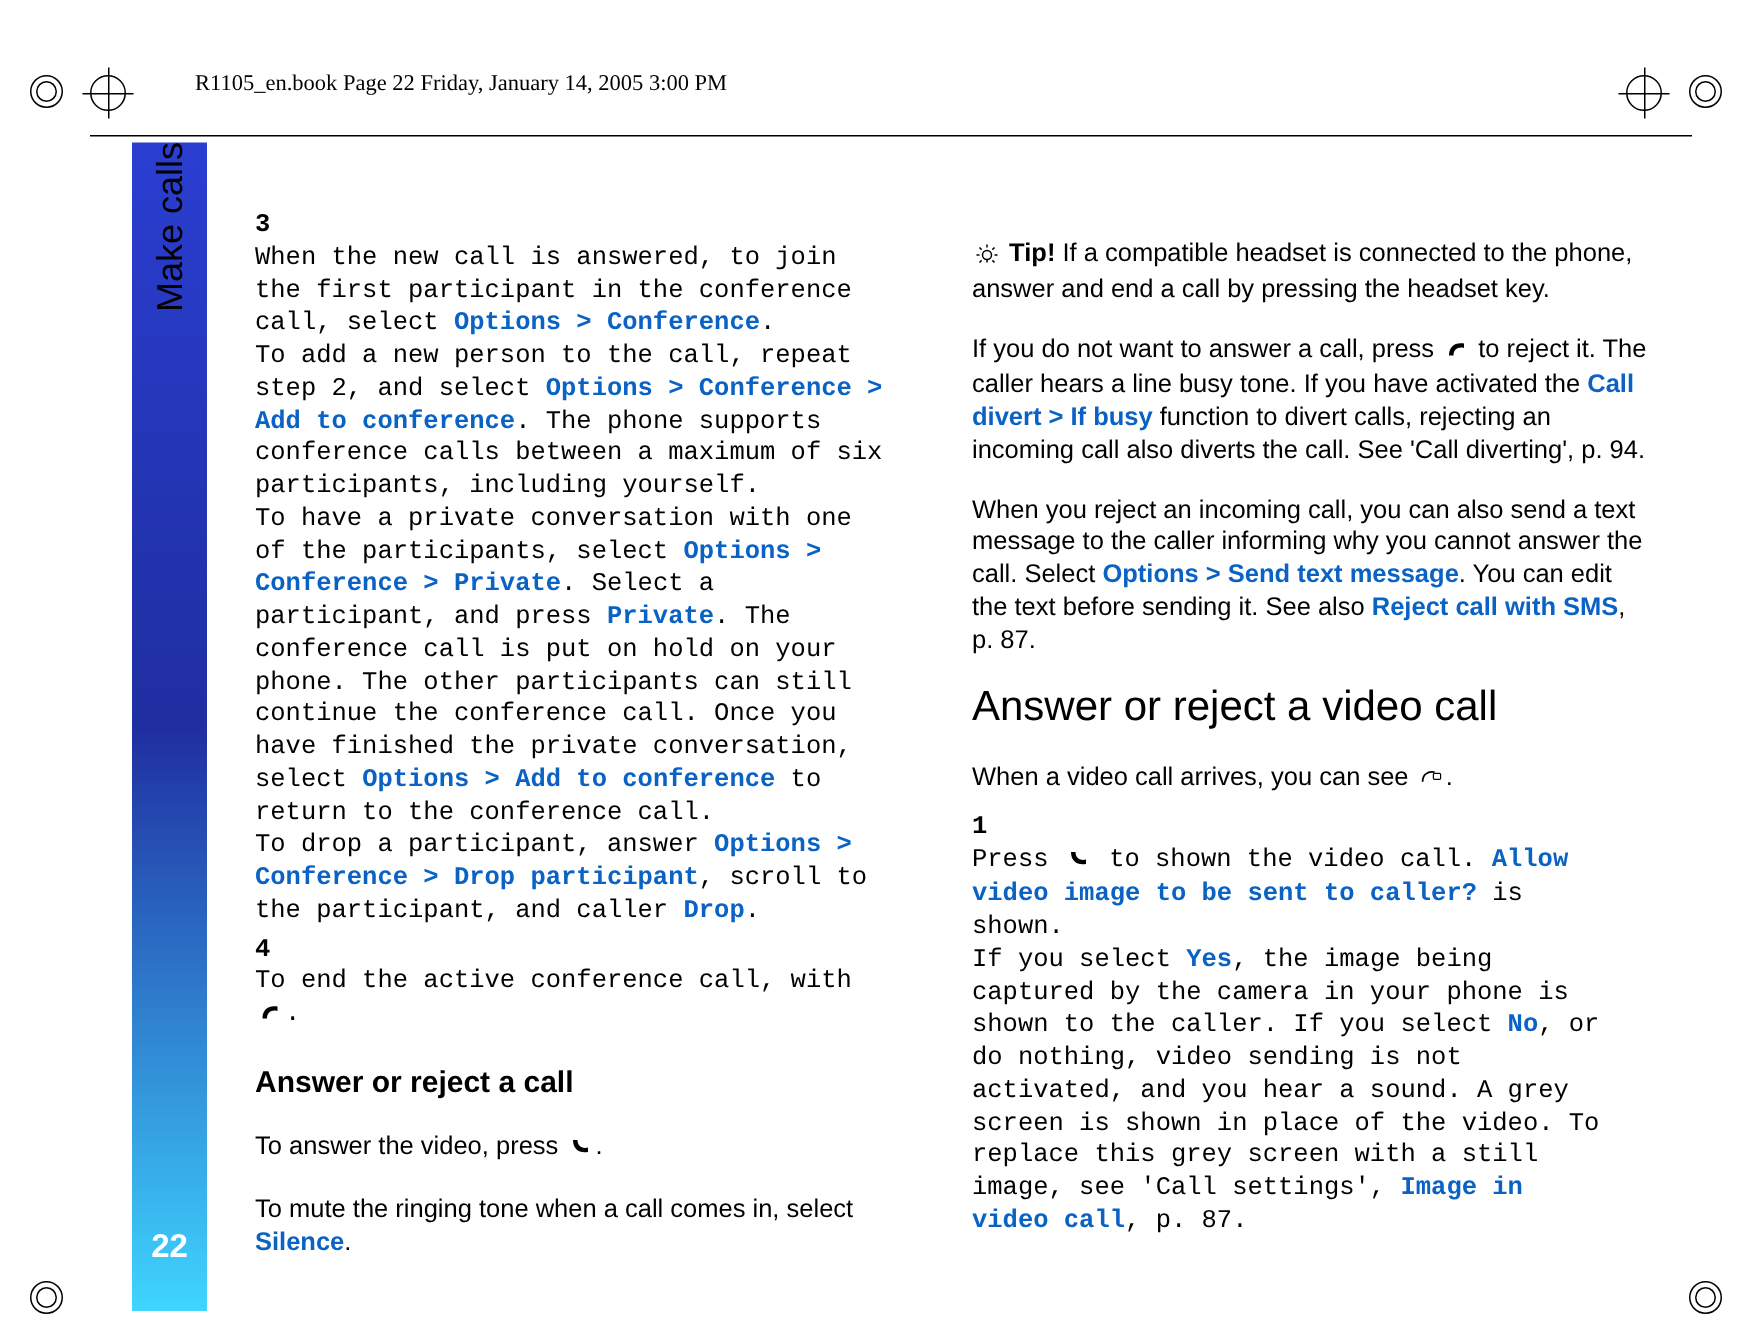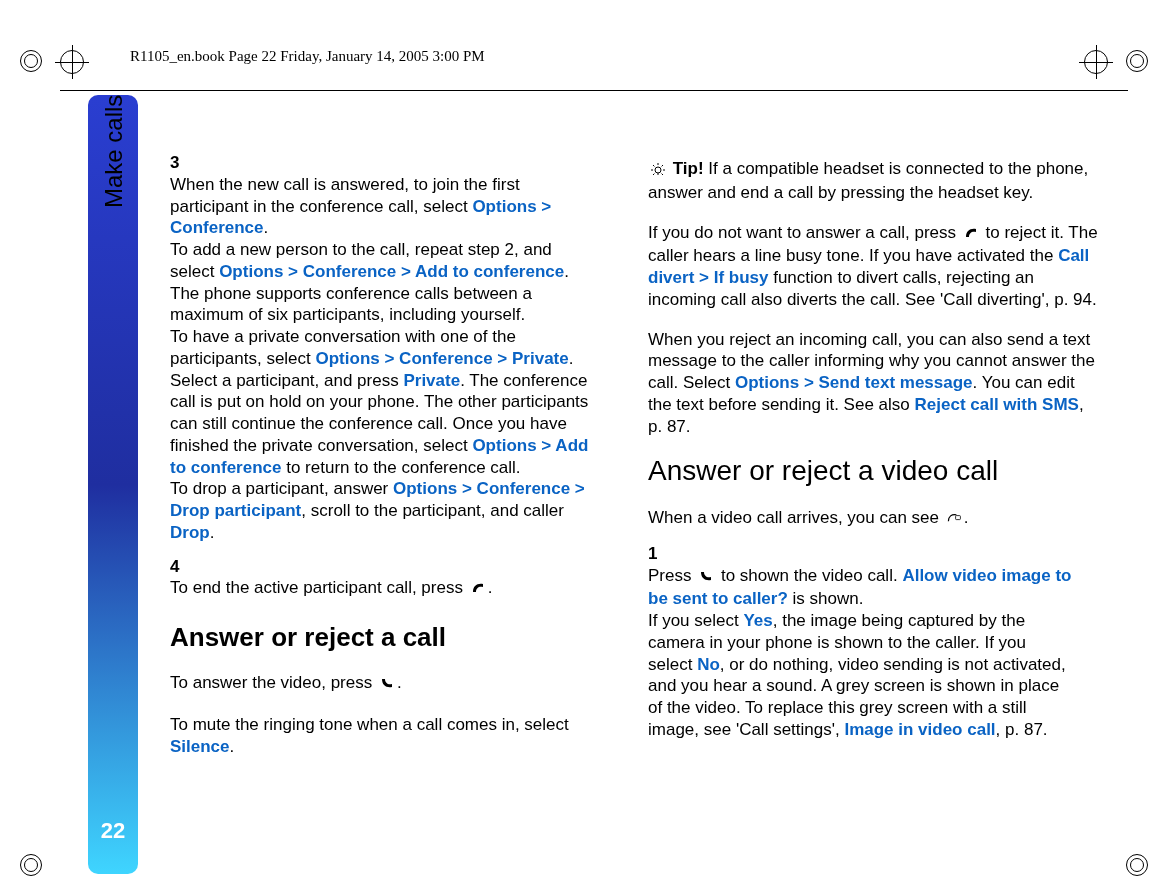--- a/index.html
+++ b/index.html
@@ -62,21 +62,20 @@
     font-size: 15px;
   }
 
   .sidebar {
     position: absolute;
     top: 95px;
     left: 88px;
     bottom: 22px;
     width: 50px;
     background: linear-gradient(to bottom, #2a3ed1 0%, #1f2ea0 50%, #3fd5ff 100%);
-    border-radius: 10px;
   }
   .side-label {
     position: absolute;
     bottom: 70px;
     left: 50%;
     transform: translateX(-50%) rotate(-90deg);
     transform-origin: center;
     color: #fff;
     font-size: 24px;
     white-space: nowrap;
@@ -107,26 +106,26 @@
     top: 140px;
     left: 170px;
     right: 70px;
     bottom: 40px;
     column-count: 2;
     column-gap: 28px;
     column-fill: auto;
     line-height: 1.28;
   }
   .content p { margin: 18px 0 10px 0; }
-  .content .item { margin: 12px 0 4px 0; }
+  .content .item { margin: 0 0 4px 0; font-family: Liberation Mono, monospace; }
   .num { display: inline-block; width: 22px; font-weight: bold; vertical-align: top; }
   .itembody { display: inline-block; width: calc(100% - 26px); vertical-align: top; }
   .link { color: #0a63c4; font-weight: bold; }
   .h2 {
-    font-size: 26px;
+    font-size: 20px;
     font-weight: bold;
     margin: 20px 0 10px 0;
   }
   .h3 {
     font-size: 28px;
     font-weight: normal;
     margin: 16px 0 8px 0;
   }
   .tip-icon, .key-icon, .vid-icon, .ans-icon {
     display: inline-block;
@@ -182,21 +181,21 @@
       <br>
       <span>To have a private conversation with one of the participants, select </span><span class="link">Options &gt; Conference &gt; Private</span><span>. Select a participant, and press </span><span class="link">Private</span><span>. The conference call is put on hold on your phone. The other participants can still continue the conference call. Once you have finished the private conversation, select </span><span class="link">Options &gt; Add to conference</span><span> to return to the conference call.</span>
       <br>
       <span>To drop a participant, answer </span><span class="link">Options &gt; Conference &gt; Drop participant</span><span>, scroll to the participant, and caller </span><span class="link">Drop</span>.
     </span>
   </div>
 
   <div class="item">
     <span class="num">4</span>
     <span class="itembody">
-      <span>To end the active participant call, press </span>
+      <span>To end the active conference call, with </span>
       <span class="key-icon">
         <svg class="inline" viewBox="0 0 16 14">
             <path d="M3 11 C3 5 7 2 13 3 L13 6 C9 5 6 7 6 11 Z" fill="#000"></path>
           </svg>
       </span>.
     </span>
   </div>
 
   <div class="h2">Answer or reject a call</div>
 

